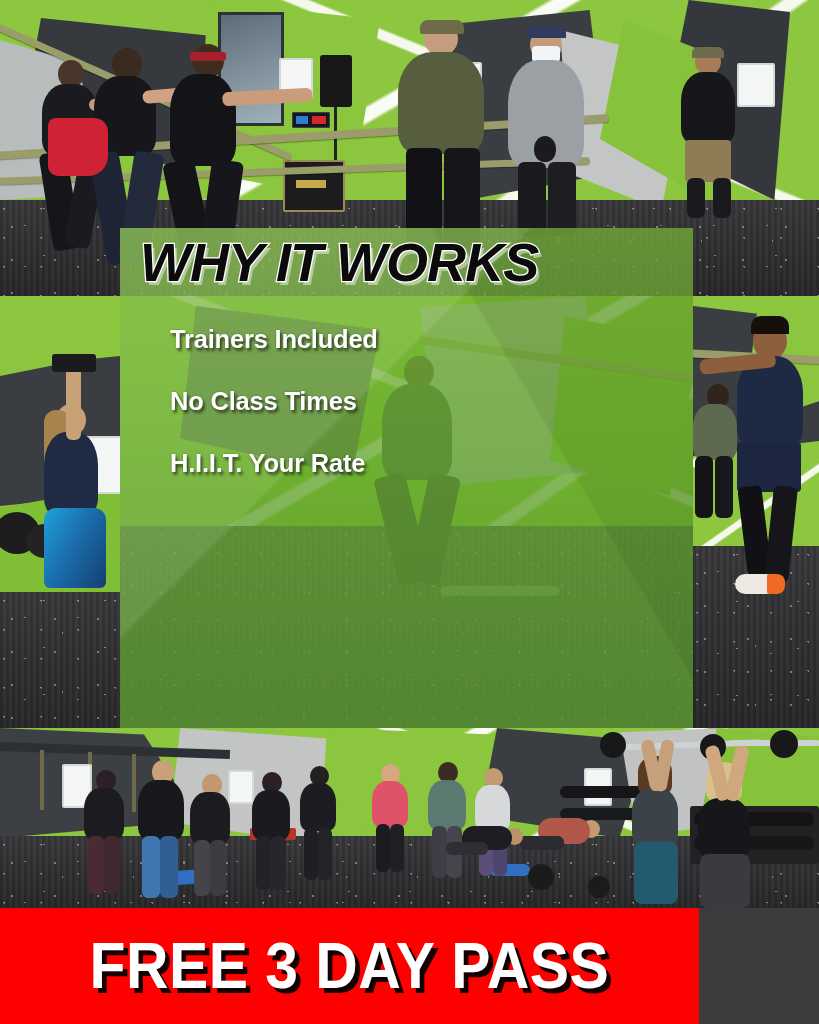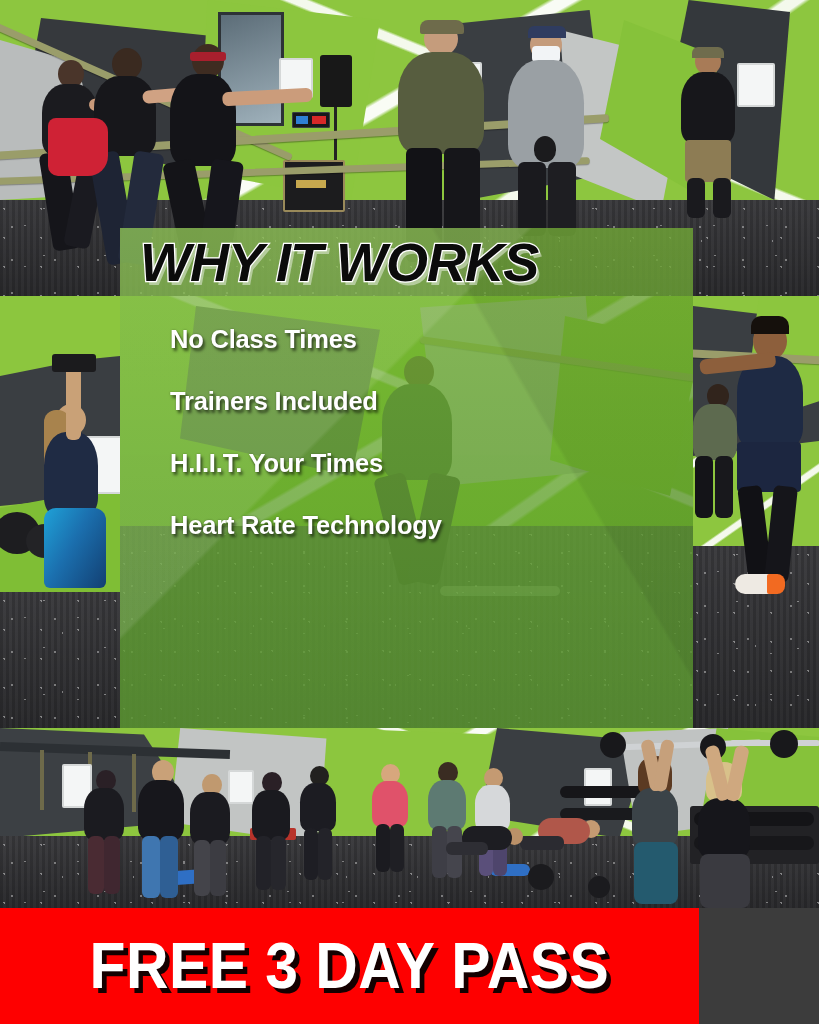--- a/index.html
+++ b/index.html
@@ -367,23 +367,22 @@
       <div class="arm" style="left:14px;top:-16px;width:14px;height:56px;background:#cfa87f;transform:rotate(-14deg);"></div>
       <div class="arm" style="left:46px;top:-16px;width:14px;height:56px;background:#cfa87f;transform:rotate(12deg);"></div>
     </div>
   </div>
 
   <div id="overlay-card"></div>
 
   <div id="title">WHY IT WORKS</div>
 
   <div id="benefits">
+    <div class="benefit">Trainers Included</div>
     <div class="benefit">No Class Times</div>
-    <div class="benefit">Trainers Included</div>
-    <div class="benefit">H.I.I.T. Your Times</div>
-    <div class="benefit">Heart Rate Technology</div>
+    <div class="benefit">H.I.I.T. Your Rate</div>
   </div>
 
   <div id="cta-banner">
     <div id="cta-text">FREE 3 DAY PASS</div>
   </div>
 
 </div>
 
 </body></html>

